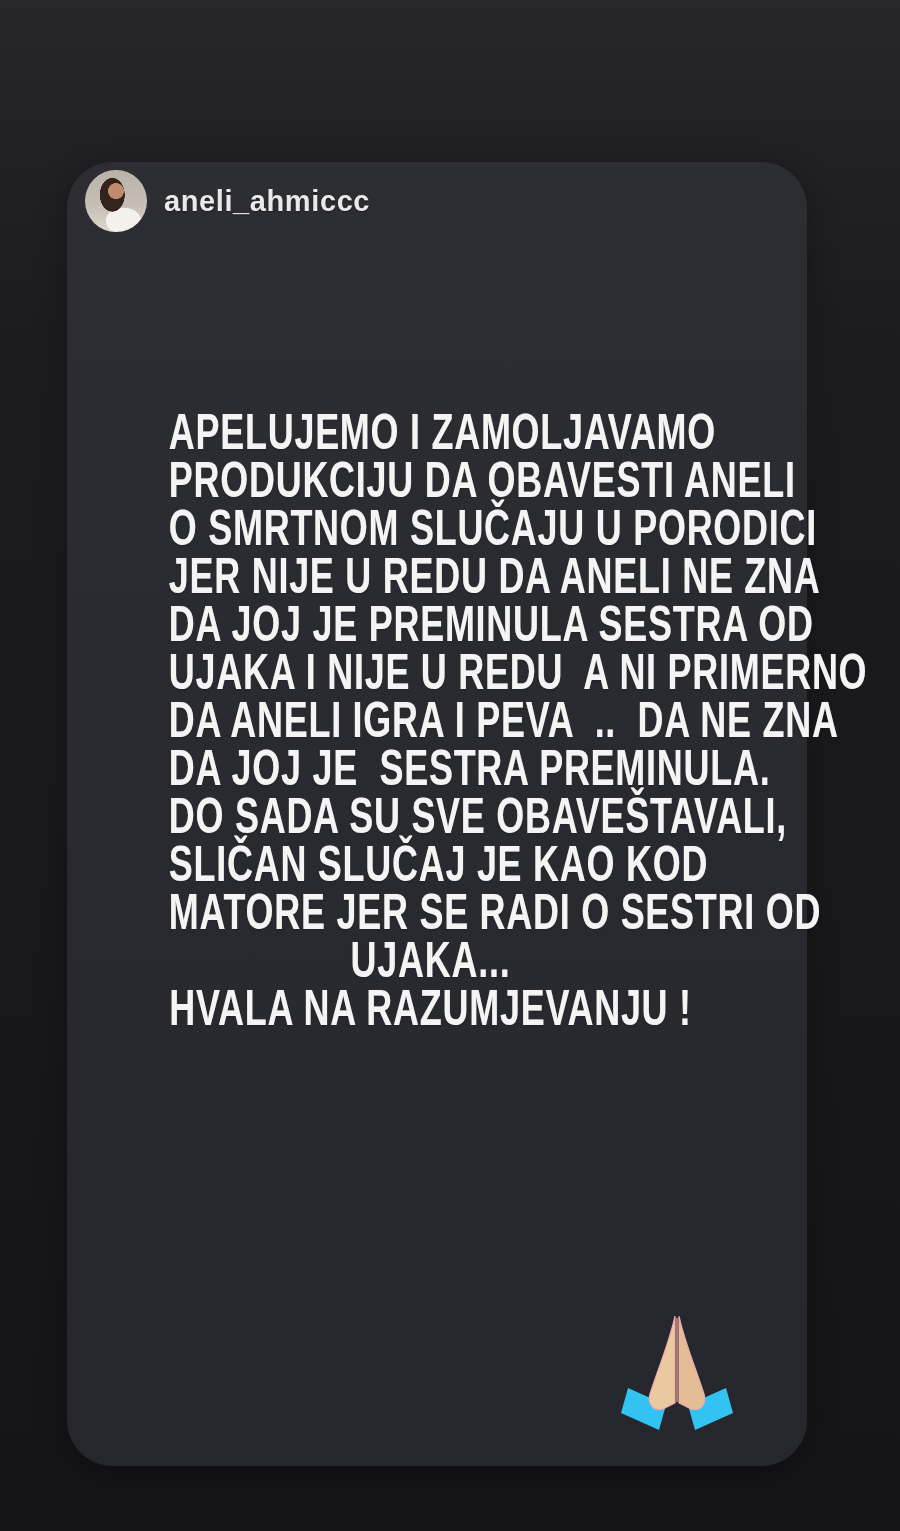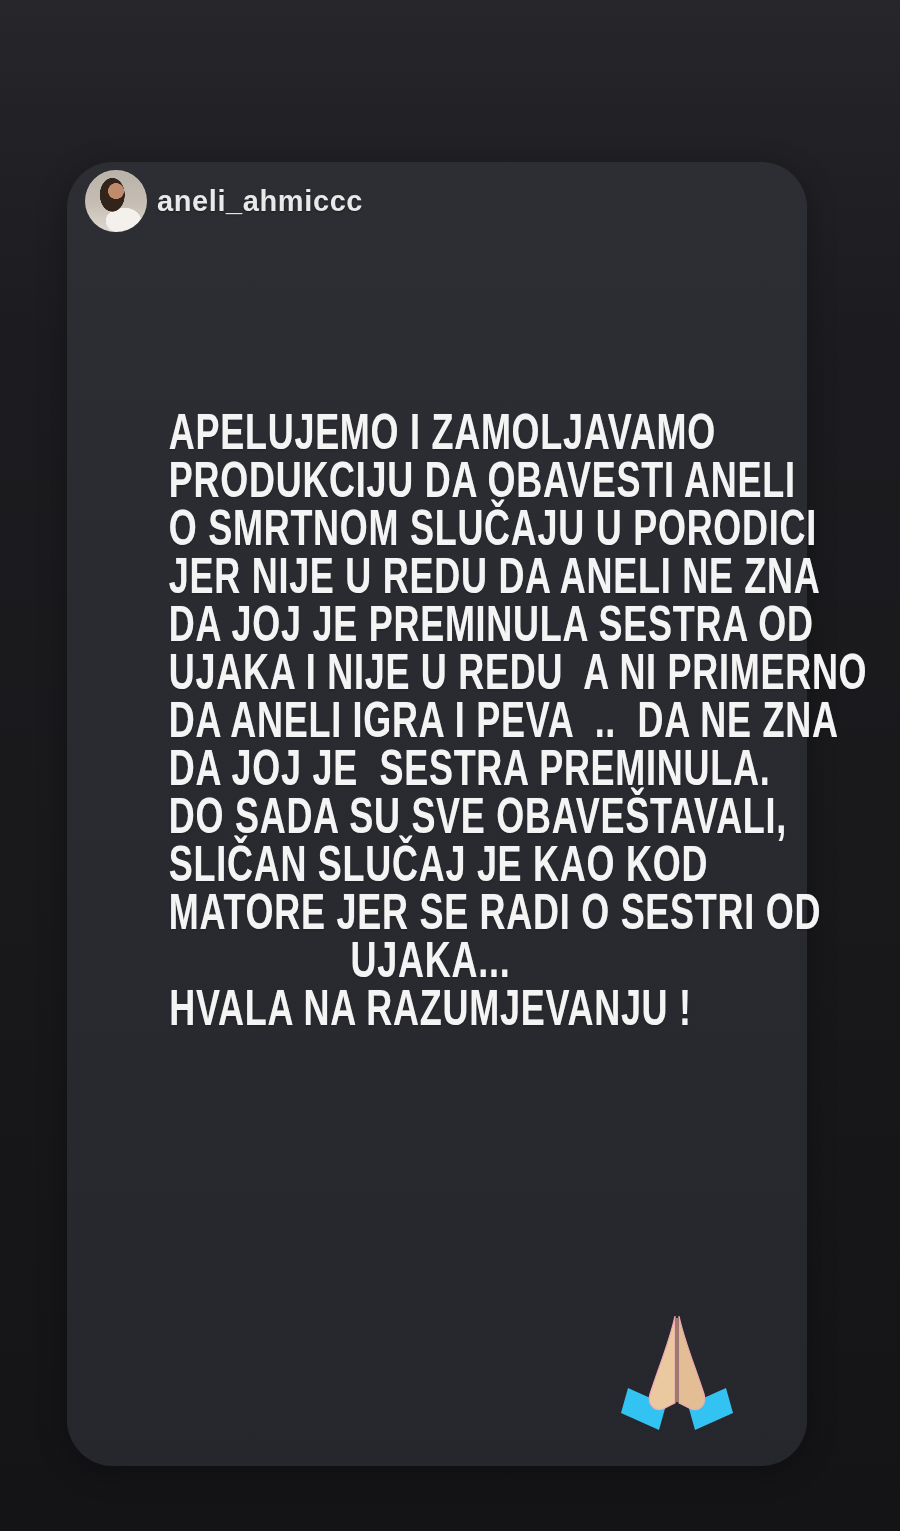--- a/index.html
+++ b/index.html
@@ -17,21 +17,21 @@
     left:67px; top:162px;
     width:740px; height:1304px;
     border-radius:46px;
     background:linear-gradient(180deg,#2d2e34 0%,#2a2b31 35%,#28292e 75%,#26272c 100%);
     box-shadow:0 6px 30px rgba(0,0,0,0.30);
   }
   .header {
     position:absolute;
     left:18px; top:6px;
     height:66px;
-    display:flex; align-items:center; gap:10px;text-align:center;
+    display:flex; align-items:center; gap:17px;text-align:center;
   }
   .avatar {
     width:62px; height:62px;
     border-radius:50%;
     flex:0 0 auto;
     background:
       radial-gradient(circle at 50% 34%, #c08a6d 0 15%, rgba(192,138,109,0) 16%),
       radial-gradient(ellipse 34% 46% at 44% 40%, #33241b 0 58%, rgba(51,36,27,0) 60%),
       radial-gradient(ellipse 40% 30% at 62% 82%, #f4f1ec 0 70%, rgba(244,241,236,0) 72%),
       linear-gradient(180deg,#b9b2a9 0%,#c6beb4 55%,#ded8d0 100%);

